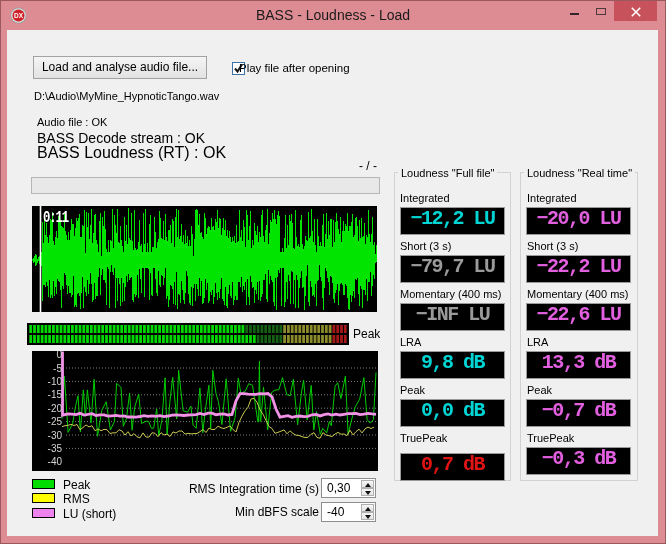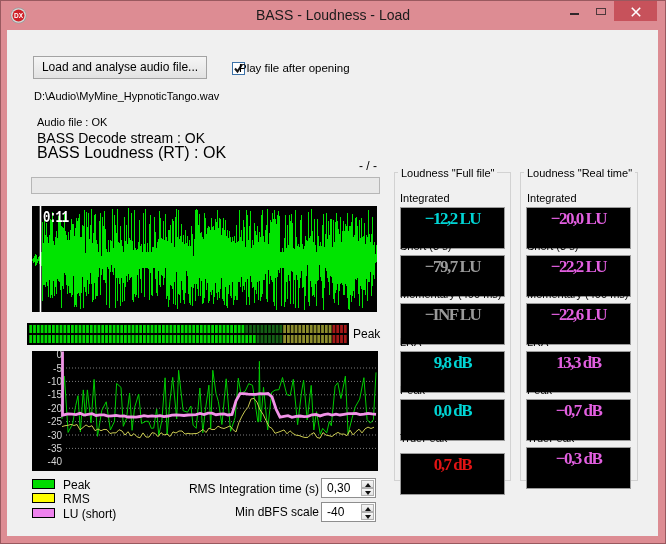--- a/index.html
+++ b/index.html
@@ -11,21 +11,21 @@
 #maxb{position:absolute;left:596px;top:8px;width:10px;height:7px;border:1px solid #4e383c}
 #closeb{position:absolute;left:614px;top:1px;width:43px;height:20px;background:#c7525b}
 #btn{position:absolute;left:33px;top:56px;width:174px;height:23px;background:linear-gradient(#f5f5f5,#e2e2e2);border:1px solid #a3a3a3;font-size:12px;text-align:center;line-height:21px;color:#000}
 #cb{position:absolute;left:232px;top:62px;width:13px;height:13px;background:#fff;border:1px solid #3c72a8}
 #prog{position:absolute;left:31px;top:177px;width:349px;height:17px;border:1px solid #b6b6b6;background:#e8e8e8}
 #wave{position:absolute;left:32px;top:206px;width:345px;height:106px;background:#000}
 #wlabel{position:absolute;left:43px;top:208px;color:#fff;font-family:"Liberation Mono",monospace;font-weight:bold;font-size:13px;letter-spacing:-1.2px;transform:scale(0.95,1.25);transform-origin:0 0}
 #meter{position:absolute;left:27px;top:323px;width:322px;height:22px;background:#000}
 #graph{position:absolute;left:32px;top:351px;width:346px;height:120px;background:#000}
 .sw{position:absolute;left:32px;width:23px;height:10px;border:1px solid #000}
-.vbox{position:absolute;width:105px;height:42px;background:#000;border:1px solid #9b9b9b;font-family:Liberation Serif, serif;font-weight:bold;font-size:17px;letter-spacing:-1.5px;text-align:center;line-height:22px}
+.vbox{position:absolute;width:105px;height:28px;background:#000;border:1px solid #9b9b9b;font-family:Liberation Mono, monospace;font-weight:bold;font-size:20px;letter-spacing:-1.5px;text-align:center;line-height:22px}
 .glabel{position:absolute;font-size:11px;color:#000;white-space:nowrap}
 .group{position:absolute;top:172px;height:309px;border:1px solid #d2d2d2}
 .gcap{position:absolute;top:166.5px;font-size:11px;color:#000;background:#f0f0f0;padding:0 3px;white-space:nowrap}
 .spin{position:absolute;left:321px;width:55px;height:20px;background:#fff;border:1px solid #8e8e8e;font-size:12px;color:#000;line-height:18px;padding-left:5px}
 .spbtns{position:absolute;right:1px;top:1px;width:13px;height:16px}
 .spb{position:absolute;left:0;width:13px;height:8px;background:linear-gradient(#f6f6f6,#e4e4e4);border:1px solid #b0b0b0}
 .aru{position:absolute;left:2.5px;top:2px;width:0;height:0;border-left:3.5px solid transparent;border-right:3.5px solid transparent;border-bottom:4px solid #101010}
 .ard{position:absolute;left:2.5px;top:2px;width:0;height:0;border-left:3.5px solid transparent;border-right:3.5px solid transparent;border-top:4px solid #101010}
 </style></head><body>
 <div id="client"></div>

